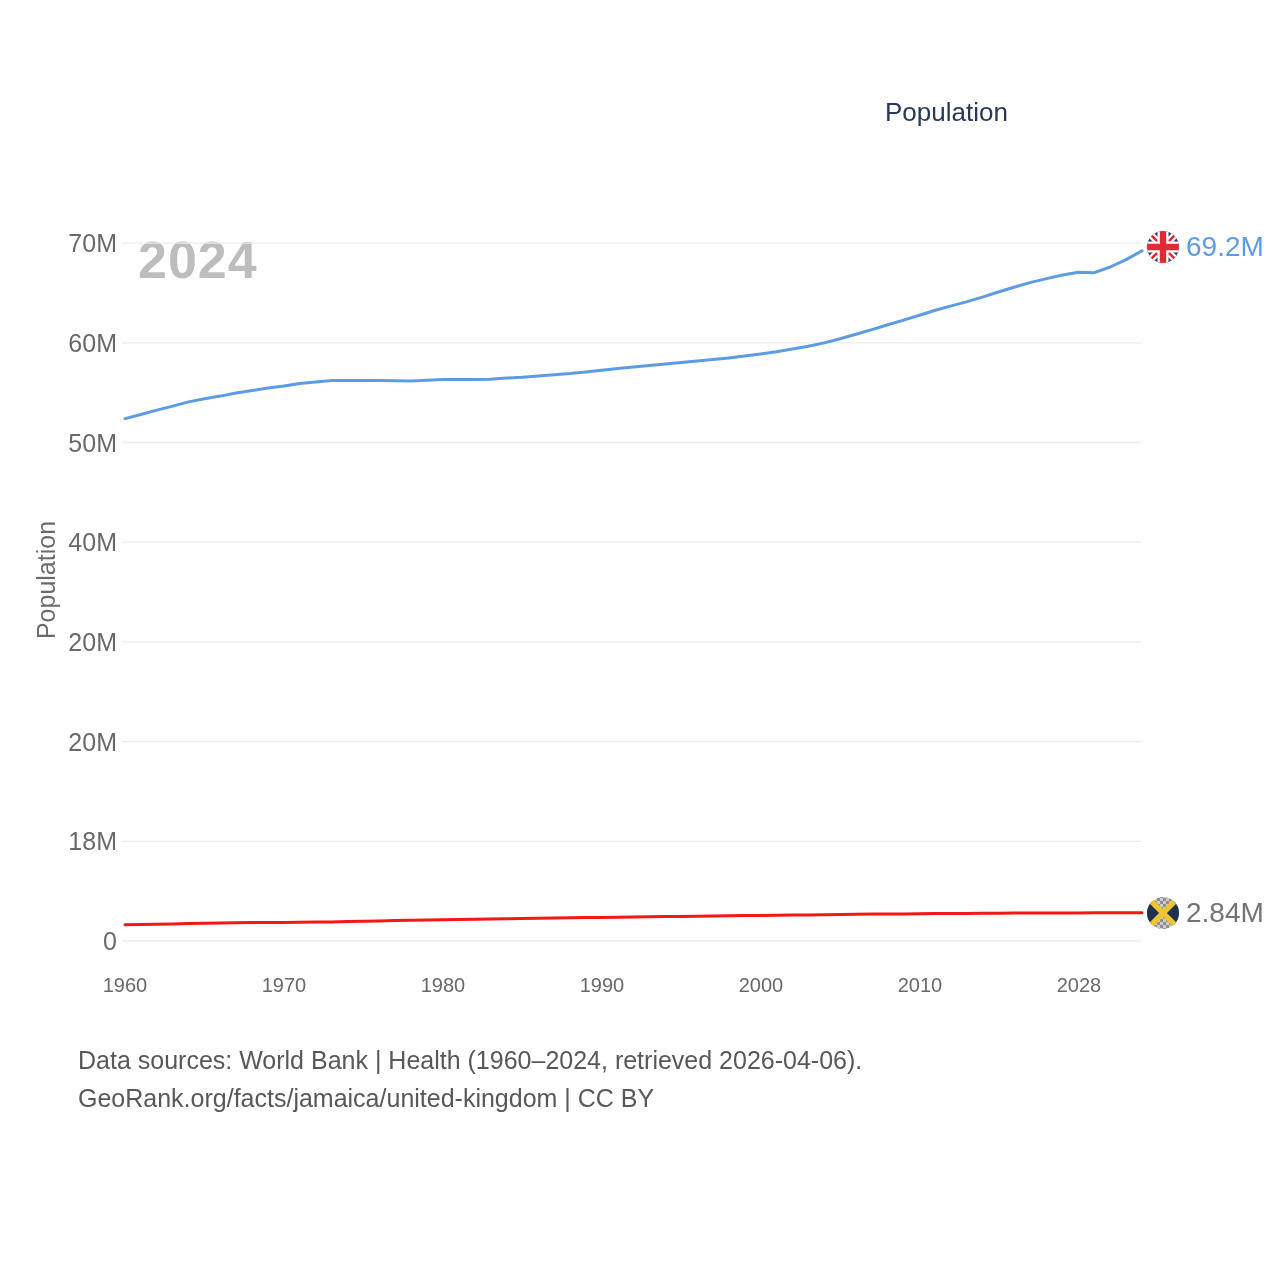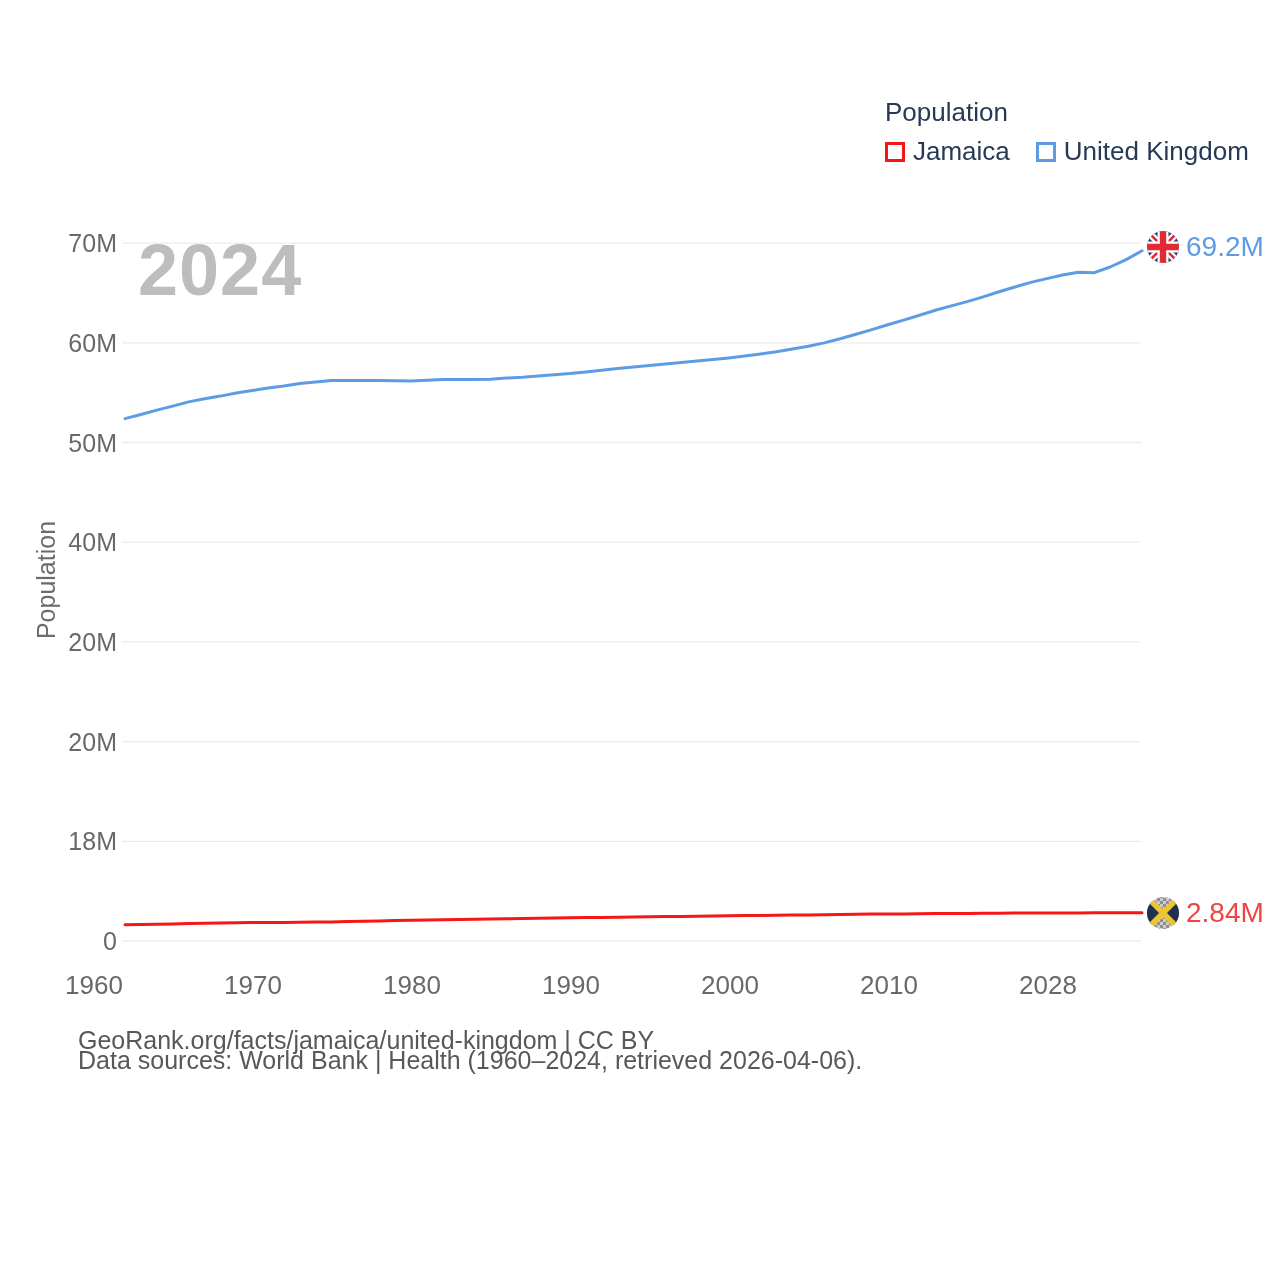--- a/index.html
+++ b/index.html
@@ -10,72 +10,62 @@
 
   
   .legend { position:absolute; left:885px; top:96px; color:#263a55; }
   .legend-title { font-size:26px; line-height:32px; }
   .legend-items { display:flex; gap:26px; margin-top:8px; align-items:center; }
   .legend-item { display:flex; align-items:center; font-size:26px; cursor:pointer; }
   .swatch { width:20px; height:20px; background:#fff; border:3px solid #999; margin-right:8px; box-sizing:border-box; }
 
   
   .watermark {
-    position:absolute; left:138px; top:234px; font-size:72px; font-weight:700;
+    position:absolute; left:138px; top:234px; font-size:52px; font-weight:700;
     color:#bdbdbd; letter-spacing:1px; line-height:1;
   }
 
   
   .ytick {
     position:absolute; left:32px; width:85px; height:30px; line-height:30px;
     text-align:right; font-size:25px; color:#696969;
   }
   .xtick {
     position:absolute; top:970px; width:120px; height:30px; line-height:30px;
-    font-size:26px; color:#696969;
+    text-align:center; font-size:20px; color:#696969;
   }
   .yaxis-title {
     position:absolute; left:46px; top:580px;
     transform:translate(-50%,-50%) rotate(-90deg);
     font-size:25px; color:#6b6b6b; white-space:nowrap;
   }
 
   
   .end-label { position:absolute; left:1186px; font-size:28px; line-height:30px; }
   .end-label.uk { top:232px; }
   .end-label.jm { top:898px; }
 
   .flag { position:absolute; left:1147px; width:32px; height:32px; }
   .flag.uk { top:231px; }
   .flag.jm { top:897px; }
 
   
   .footer-line { position:absolute; left:38px; font-size:25px; color:#58585b; line-height:30px;margin-left:40px; }
   .footer-line.l1 { top:1045px; }
-  .footer-line.l2 { top:1025px; }
+  .footer-line.l2 { top:1083px; }
 
   #chart-svg { position:absolute; left:0; top:0; }
 </style>
 </head>
 <body>
 
 <div class="watermark">2024</div>
 
 <div class="legend">
   <div class="legend-title">Population</div>
-  <div class="legend-items">
-    <div class="legend-item">
-      <span class="swatch" style="border-color: rgb(245, 22, 22);"></span>
-      <span>Jamaica</span>
-    </div>
-    <div class="legend-item">
-      <span class="swatch" style="border-color: rgb(93, 156, 229);"></span>
-      <span>United Kingdom</span>
-    </div>
-  </div>
 </div>
 
 <div class="ytick" style="top:926px">0</div>
 <div class="ytick" style="top:826px">18M</div>
 <div class="ytick" style="top:727px">20M</div>
 <div class="ytick" style="top:627px">20M</div>
 <div class="ytick" style="top:527px">40M</div>
 <div class="ytick" style="top:428px">50M</div>
 <div class="ytick" style="top:328px">60M</div>
 <div class="ytick" style="top:228px">70M</div>
@@ -131,16 +121,16 @@
   </defs>
   <g clip-path="url(#jmclip)">
     <rect x="-16" y="-16" width="32" height="32" fill="url(#jmchk)"></rect>
     <polygon points="-16,-16 0,0 -16,16" fill="#20304f"></polygon>
     <polygon points="16,-16 0,0 16,16" fill="#20304f"></polygon>
     <path d="M-16,-16 L16,16 M-16,16 L16,-16" stroke="#edc431" stroke-width="5.5"></path>
   </g>
 </svg>
 
 <div class="end-label uk" style="color: rgb(93, 156, 229);">69.2M</div>
-<div class="end-label jm" style="color: #ef4444;">2.84M</div>
+<div class="end-label jm" style="color: #737373;">2.84M</div>
 
 <div class="footer-line l1">Data sources: World Bank | Health (1960–2024, retrieved 2026-04-06).</div>
 <div class="footer-line l2">GeoRank.org/facts/jamaica/united-kingdom | CC BY</div>
 
 </body></html>

